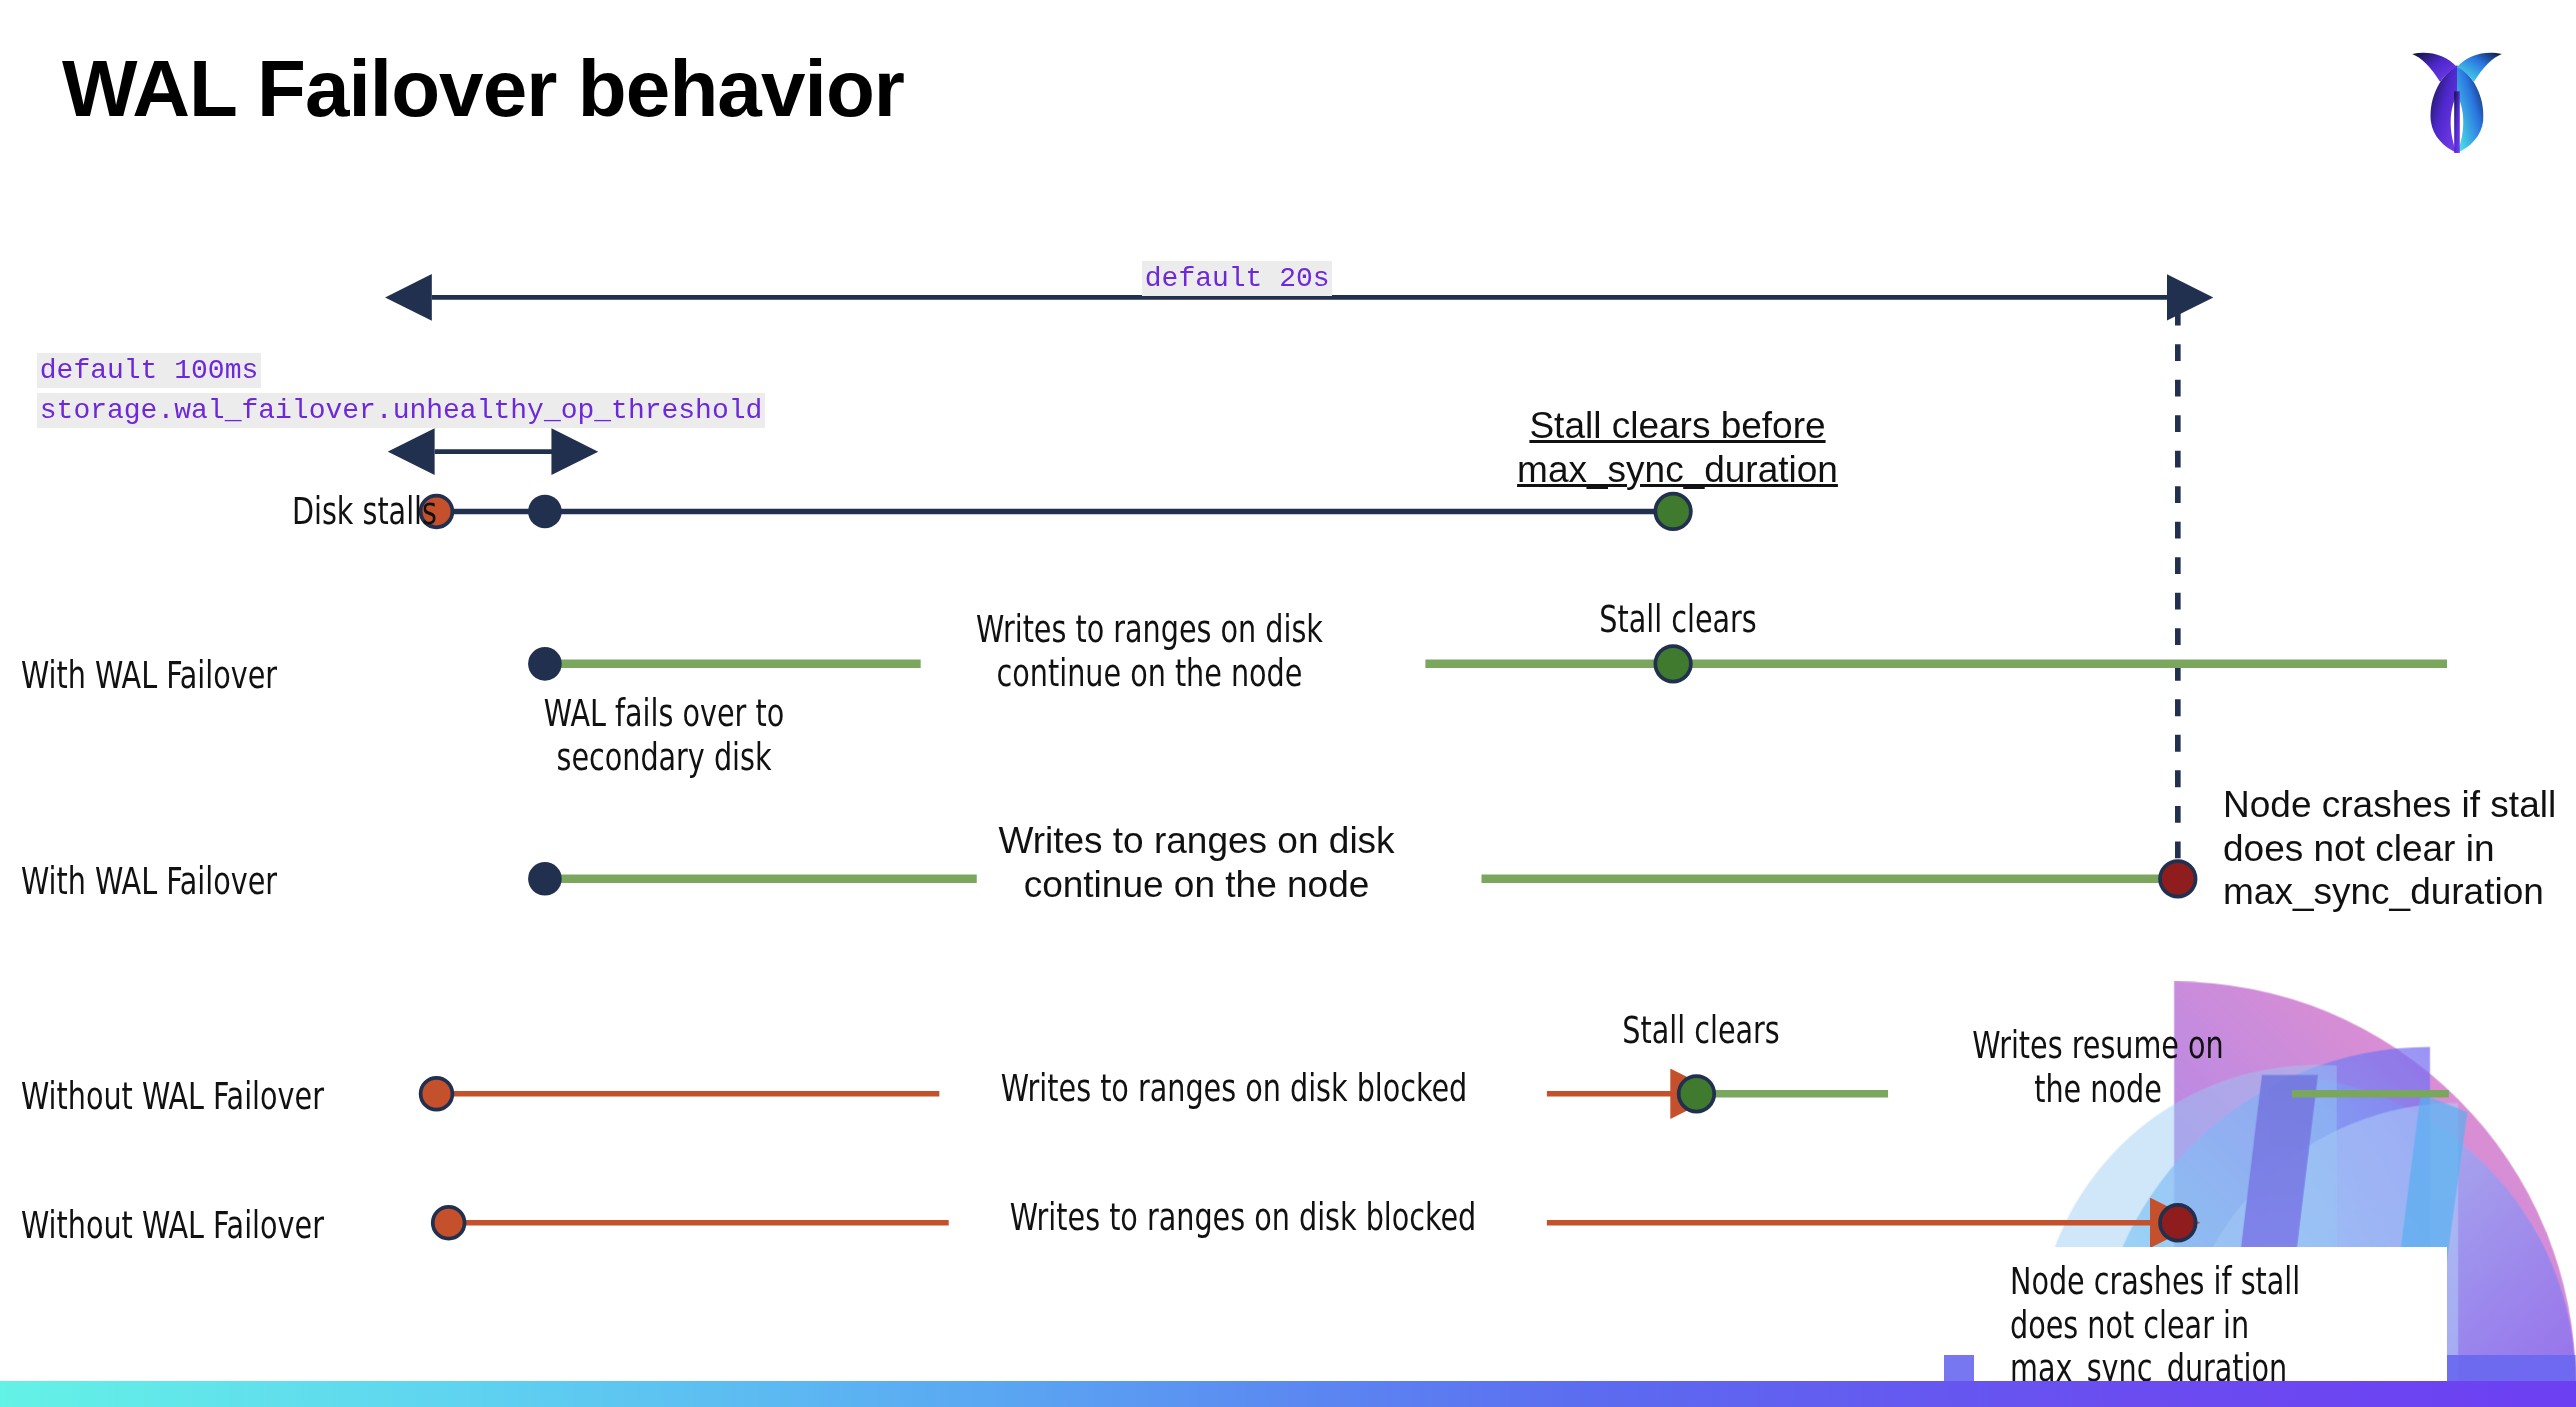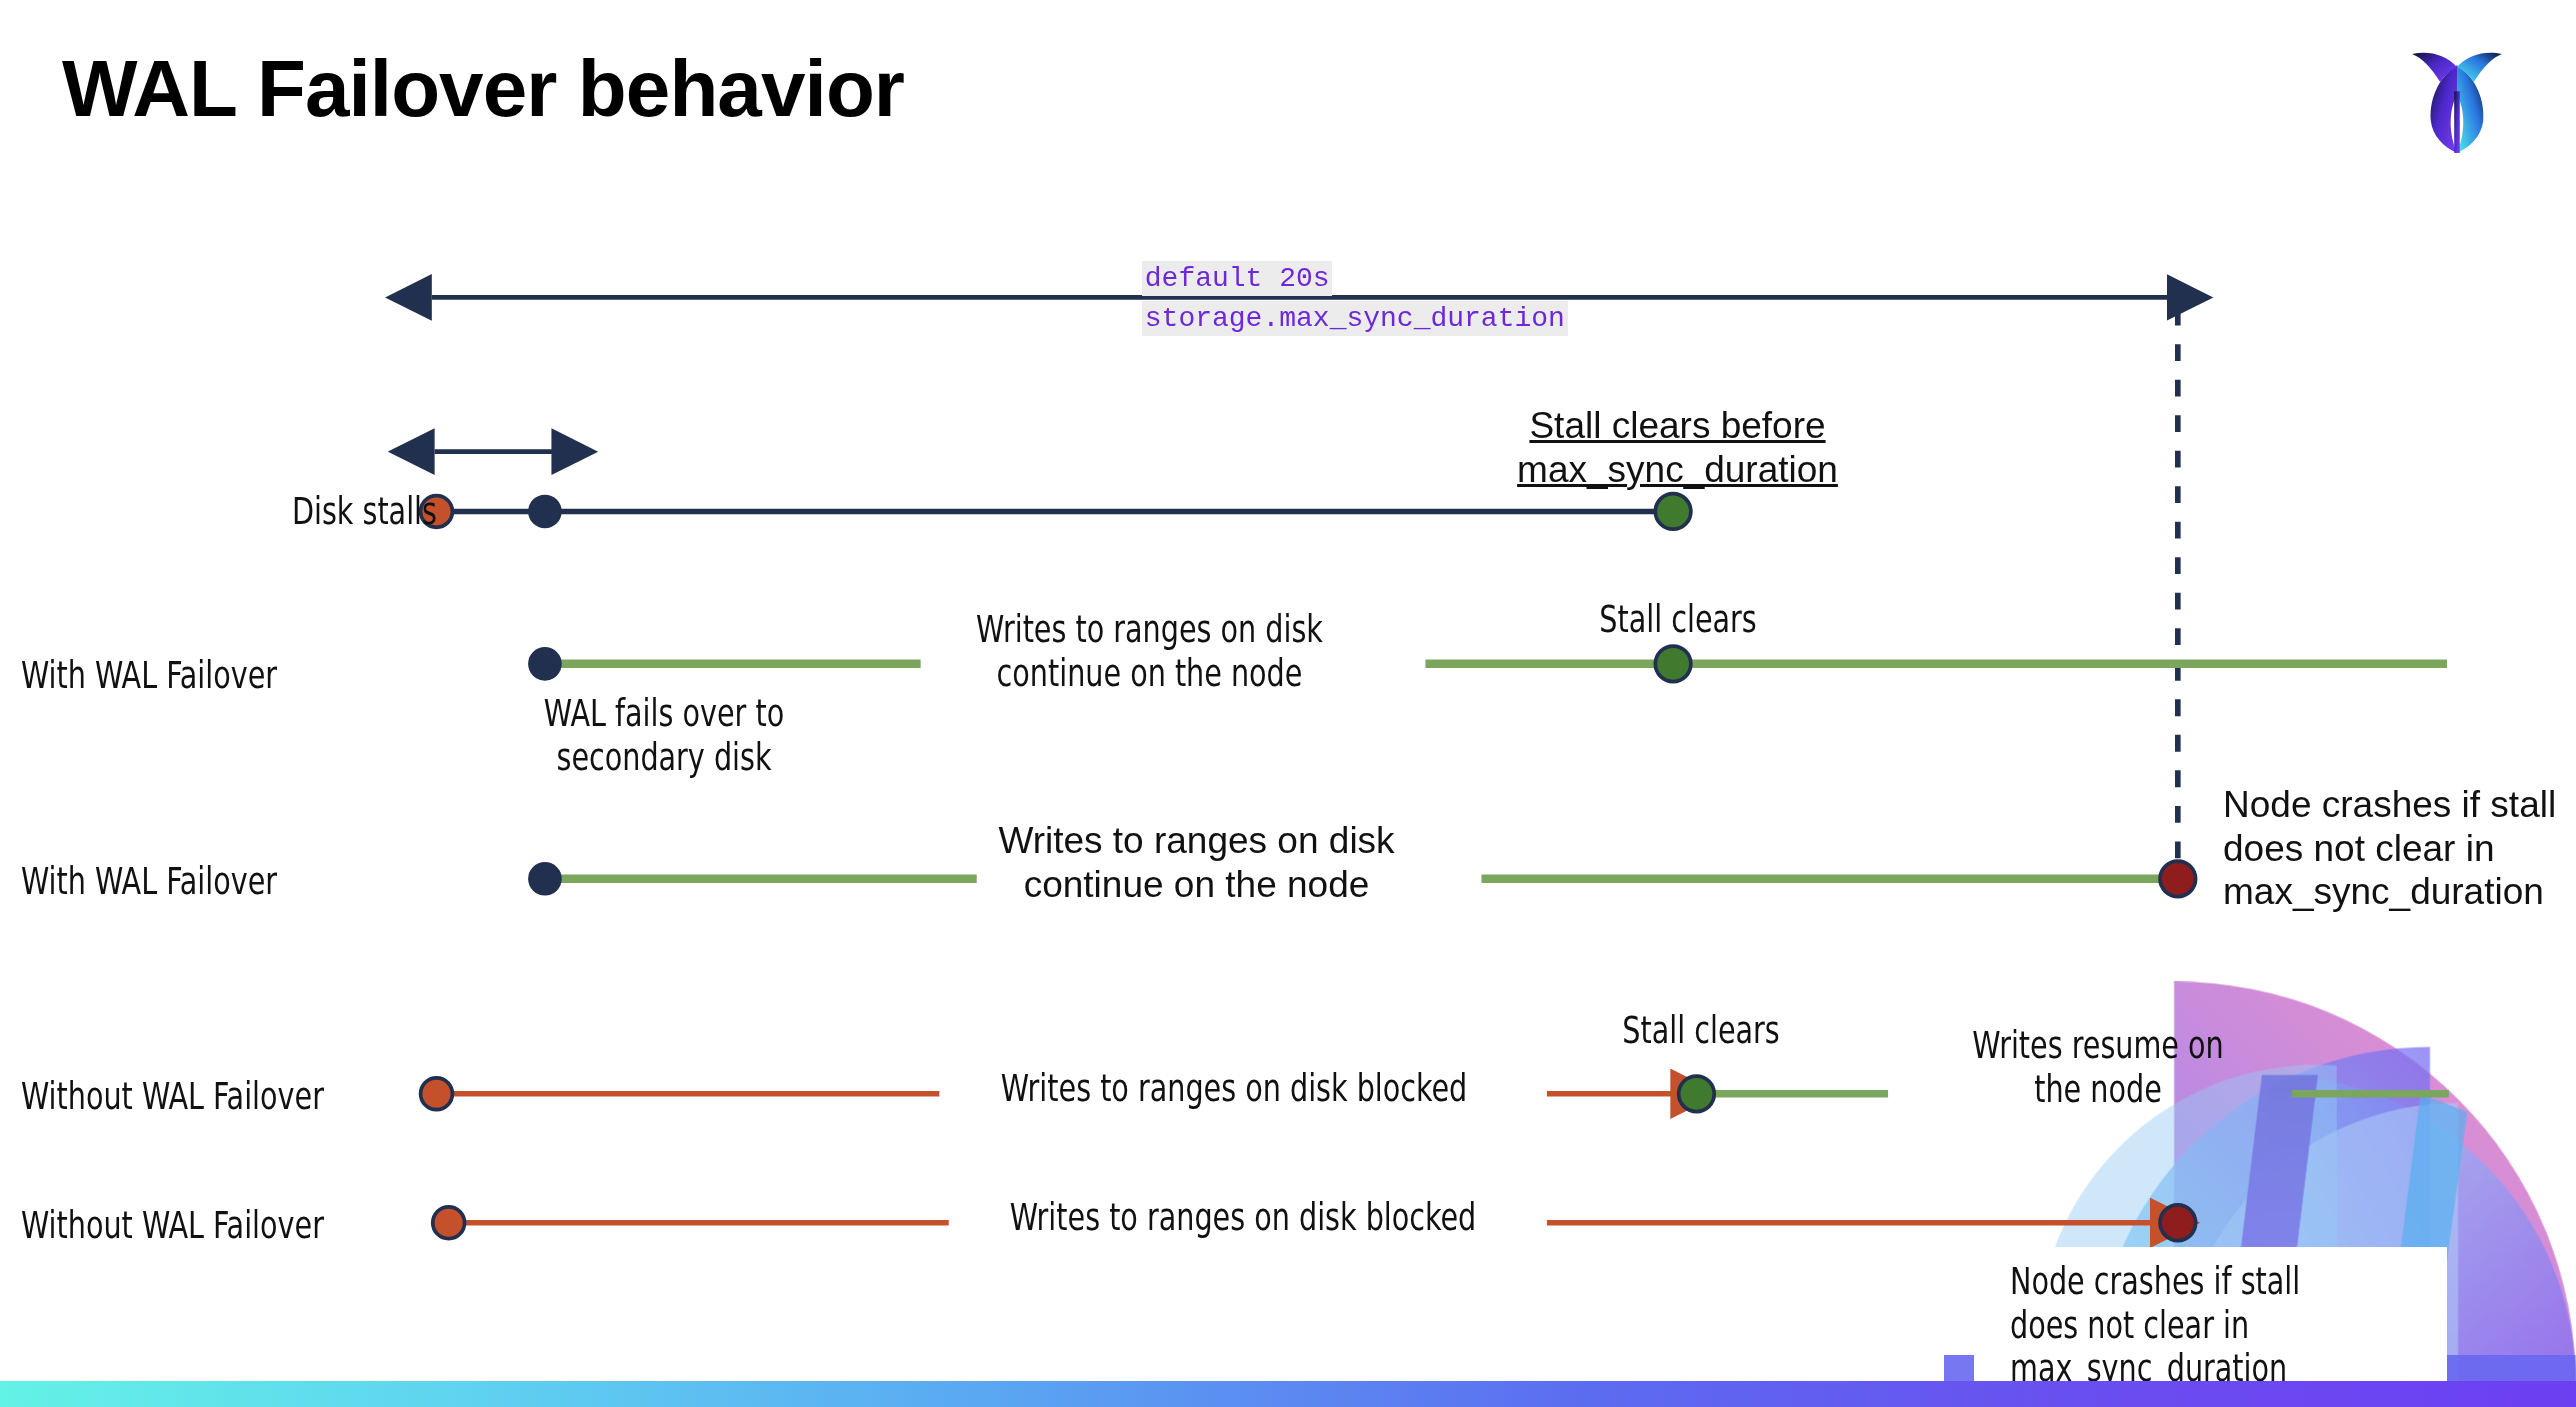--- a/index.html
+++ b/index.html
@@ -185,23 +185,26 @@
     <circle cx="1815" cy="1170" r="19" fill="#3f7a2e" stroke="#22304f" stroke-width="4"></circle>
 
     <line x1="480" y1="1308" x2="1015" y2="1308" stroke="#c4502c" stroke-width="6"></line>
     <line x1="1655" y1="1308" x2="2318" y2="1308" stroke="#c4502c" stroke-width="6" marker-end="url(#arrOrange)"></line>
     <circle cx="480" cy="1308" r="17" fill="#c4502c" stroke="#22304f" stroke-width="4"></circle>
     <circle cx="2330" cy="1308" r="19" fill="#8f1d1d" stroke="#22304f" stroke-width="4"></circle>
   </svg>
 
   <div class="code-label" id="code-max-sync">
     <div><span>default 20s</span></div>
-    <div><span>storage.max_sync_duration</span></div>
   </div>
 
+  <div class="code-label" id="code-unhealthy">
+    <div><span>default 100ms</span></div>
+    <div><span>storage.wal_failover.unhealthy_op_threshold</span></div>
+  </div>
 
   <div class="dtext row-label narrow" id="label-disk-stalls">Disk stalls</div>
   <div class="dtext row-label narrow" id="label-with-1">With WAL Failover</div>
   <div class="dtext row-label narrow" id="label-with-2">With WAL Failover</div>
   <div class="dtext row-label narrow" id="label-without-1">Without WAL Failover</div>
   <div class="dtext row-label narrow" id="label-without-2">Without WAL Failover</div>
 
   <div class="dtext cap" id="cap-stall-before">Stall clears before
 max_sync_duration</div>
 

